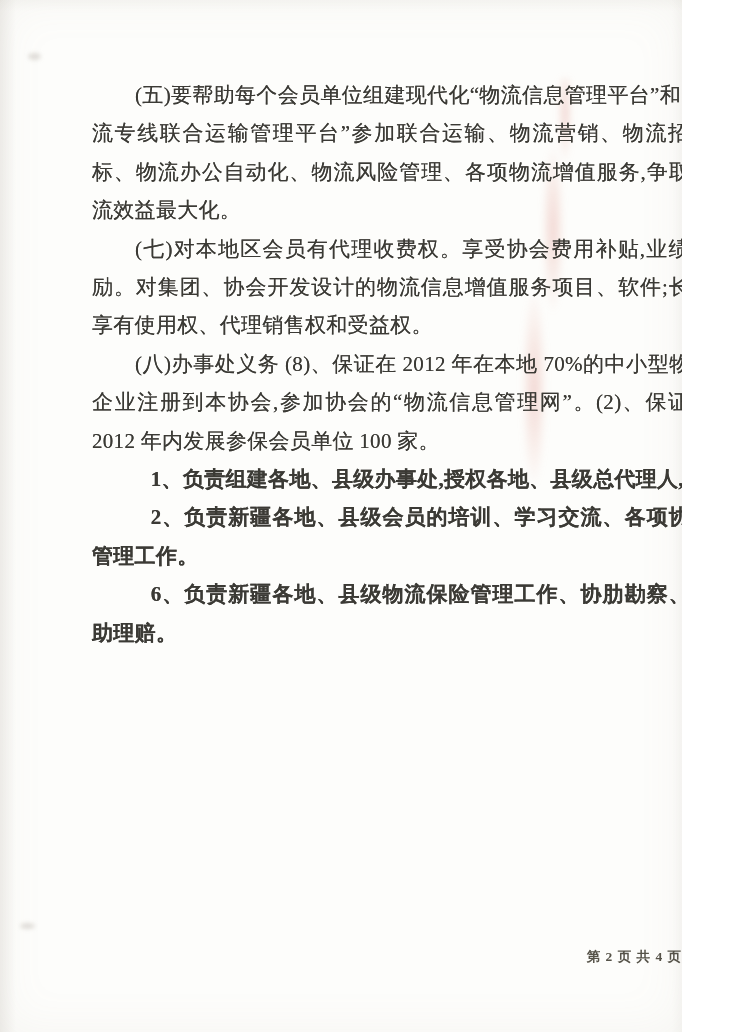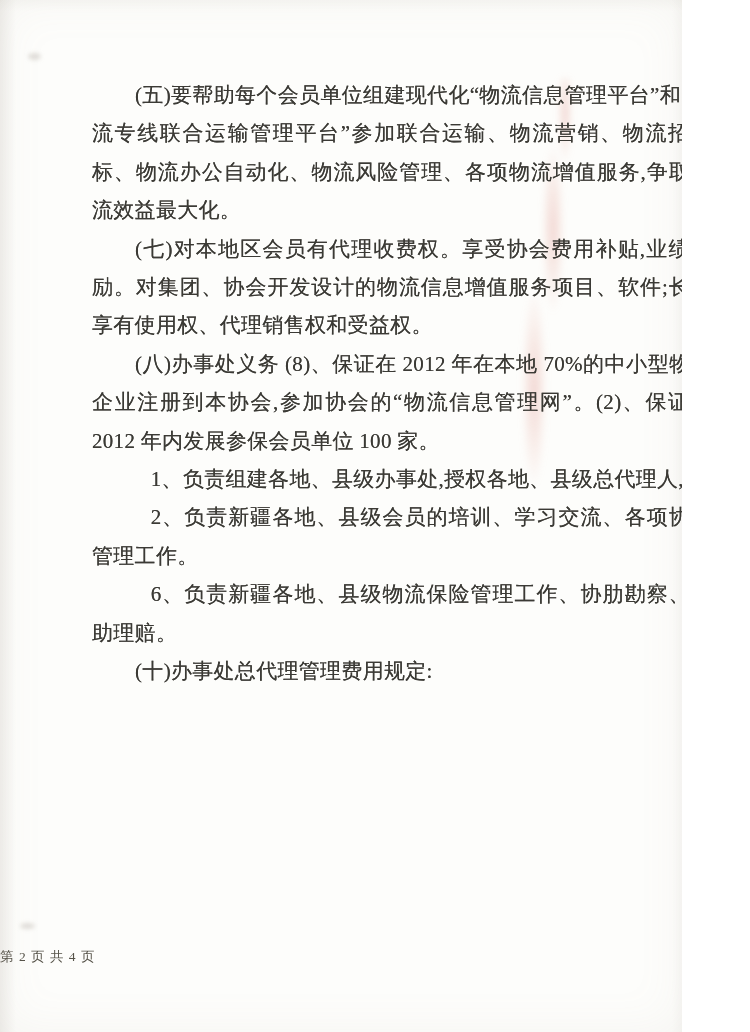--- a/index.html
+++ b/index.html
@@ -63,45 +63,46 @@
     color: #3b3a35;
     text-align: justify;
     text-shadow: 0 0 0.5px rgba(59, 58, 53, 0.85);
   }
   .para {
     margin: 0;
     text-indent: 2.05em;
   }
   .para.num {
     text-indent: 2.8em;
+    font-weight: bold;
   }
   .page-footer {
     position: absolute;
     left: 0;
     top: 948px;
     width: 100%;
-    text-align: left;
+    text-align: right;
     font-size: 13.5px;
     letter-spacing: 1px;
     color: #565349;
+    font-weight: bold;
   }
 </style>
 </head>
 <body>
 
 <div class="page" style="background-color: rgb(253, 253, 251); --stain: rgba(224, 148, 136, 0.35);">
   <div class="edge-shade"></div>
   <div class="stain"></div>
   <div class="smudge smudge-tl"></div>
   <div class="smudge smudge-bl"></div>
 
   <main class="body-text" style="color: rgb(59, 58, 53);">
     <p class="para">(五)要帮助每个会员单位组建现代化“物流信息管理平台”和“物流专线联合运输管理平台”参加联合运输、物流营销、物流招投标、物流办公自动化、物流风险管理、各项物流增值服务,争取物流效益最大化。</p>
     <p class="para">(七)对本地区会员有代理收费权。享受协会费用补贴,业绩奖励。对集团、协会开发设计的物流信息增值服务项目、软件;长期享有使用权、代理销售权和受益权。</p>
     <p class="para">(八)办事处义务 (8)、保证在 2012 年在本地 70%的中小型物流企业注册到本协会,参加协会的“物流信息管理网”。(2)、保证在 2012 年内发展参保会员单位 100 家。</p>
     <p class="para num">1、负责组建各地、县级办事处,授权各地、县级总代理人,</p>
     <p class="para num">2、负责新疆各地、县级会员的培训、学习交流、各项协调管理工作。</p>
     <p class="para num">6、负责新疆各地、县级物流保险管理工作、协肋勘察、协助理赔。</p>
-    <p class="para">(十)办事处总代理管理费用规定:</p>
   </main>
 
   <footer class="page-footer">第 2 页 共 4 页</footer>
 </div>
 
 </body></html>

